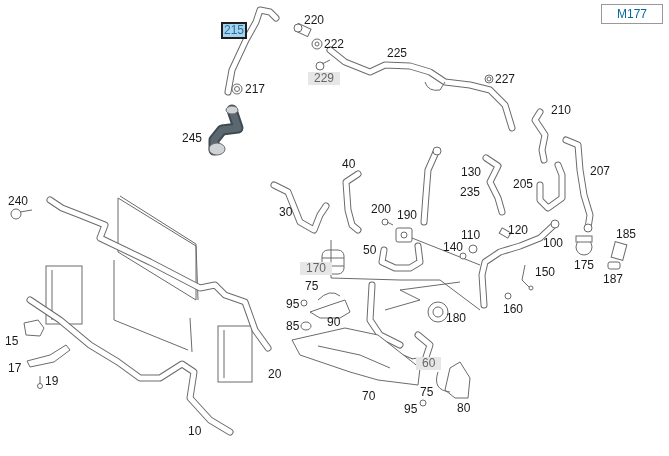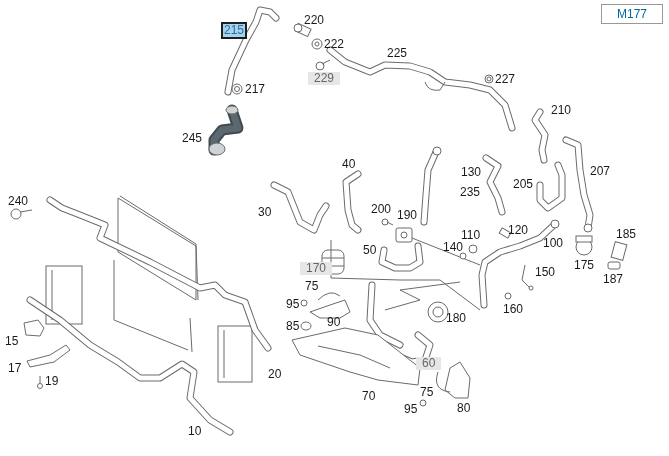--- a/index.html
+++ b/index.html
@@ -250,21 +250,21 @@
 <div class="lbl" style="left:387px;top:47px;">225</div>
 <div class="lbl" style="left:495px;top:73px;">227</div>
 <div class="lbl grey" style="left:308px;top:72px;">229</div>
 <div class="lbl" style="left:182px;top:132px;">245</div>
 <div class="lbl" style="left:551px;top:104px;">210</div>
 <div class="lbl" style="left:590px;top:165px;">207</div>
 <div class="lbl" style="left:513px;top:178px;">205</div>
 <div class="lbl" style="left:460px;top:186px;">235</div>
 <div class="lbl" style="left:429px;top:166px;margin-left:32px;">130</div>
 <div class="lbl" style="left:342px;top:158px;">40</div>
-<div class="lbl" style="left:258px;top:206px;">30</div>
+<div class="lbl" style="left:279px;top:206px;">30</div>
 <div class="lbl" style="left:8px;top:195px;">240</div>
 <div class="lbl" style="left:371px;top:203px;">200</div>
 <div class="lbl" style="left:397px;top:209px;">190</div>
 <div class="lbl" style="left:461px;top:229px;">110</div>
 <div class="lbl" style="left:508px;top:224px;">120</div>
 <div class="lbl" style="left:543px;top:237px;">100</div>
 <div class="lbl" style="left:443px;top:241px;">140</div>
 <div class="lbl" style="left:363px;top:244px;">50</div>
 <div class="lbl grey" style="left:300px;top:262px;">170</div>
 <div class="lbl" style="left:616px;top:228px;">185</div>

